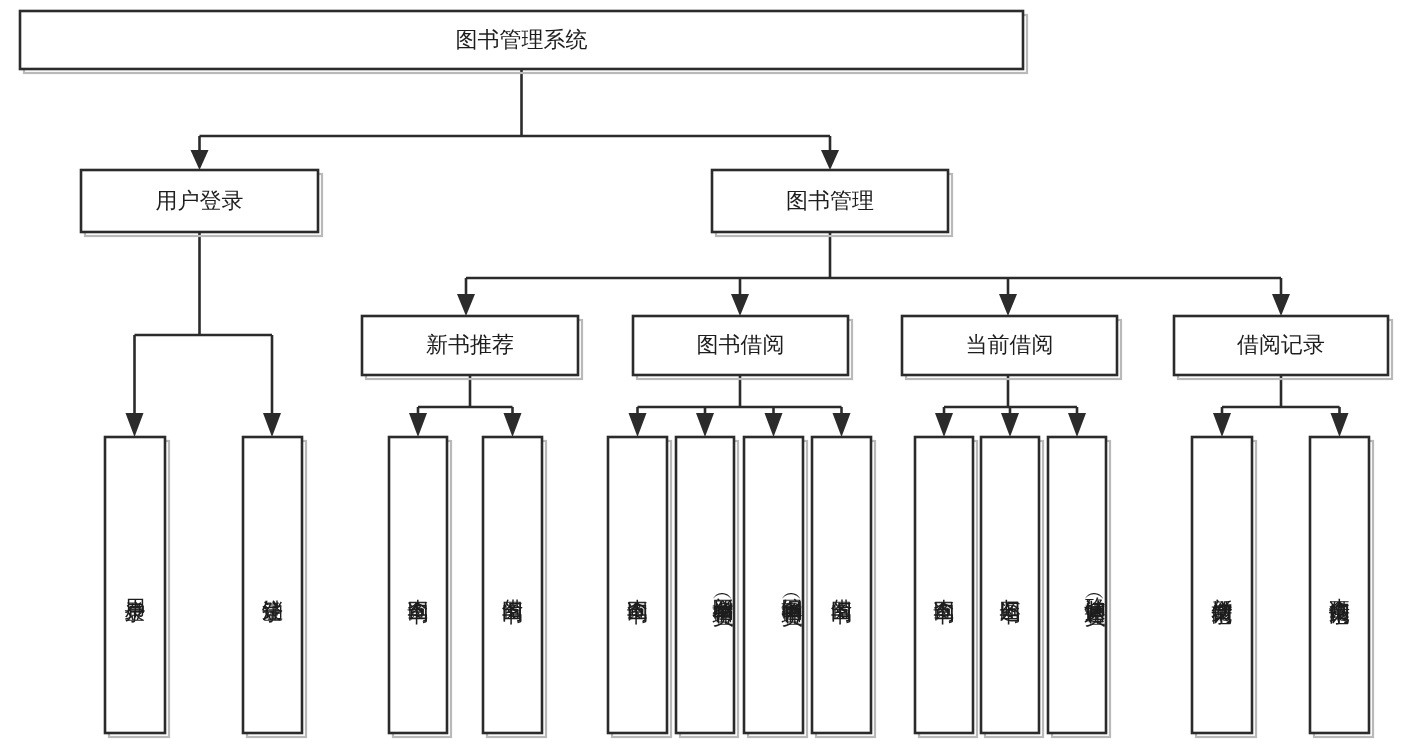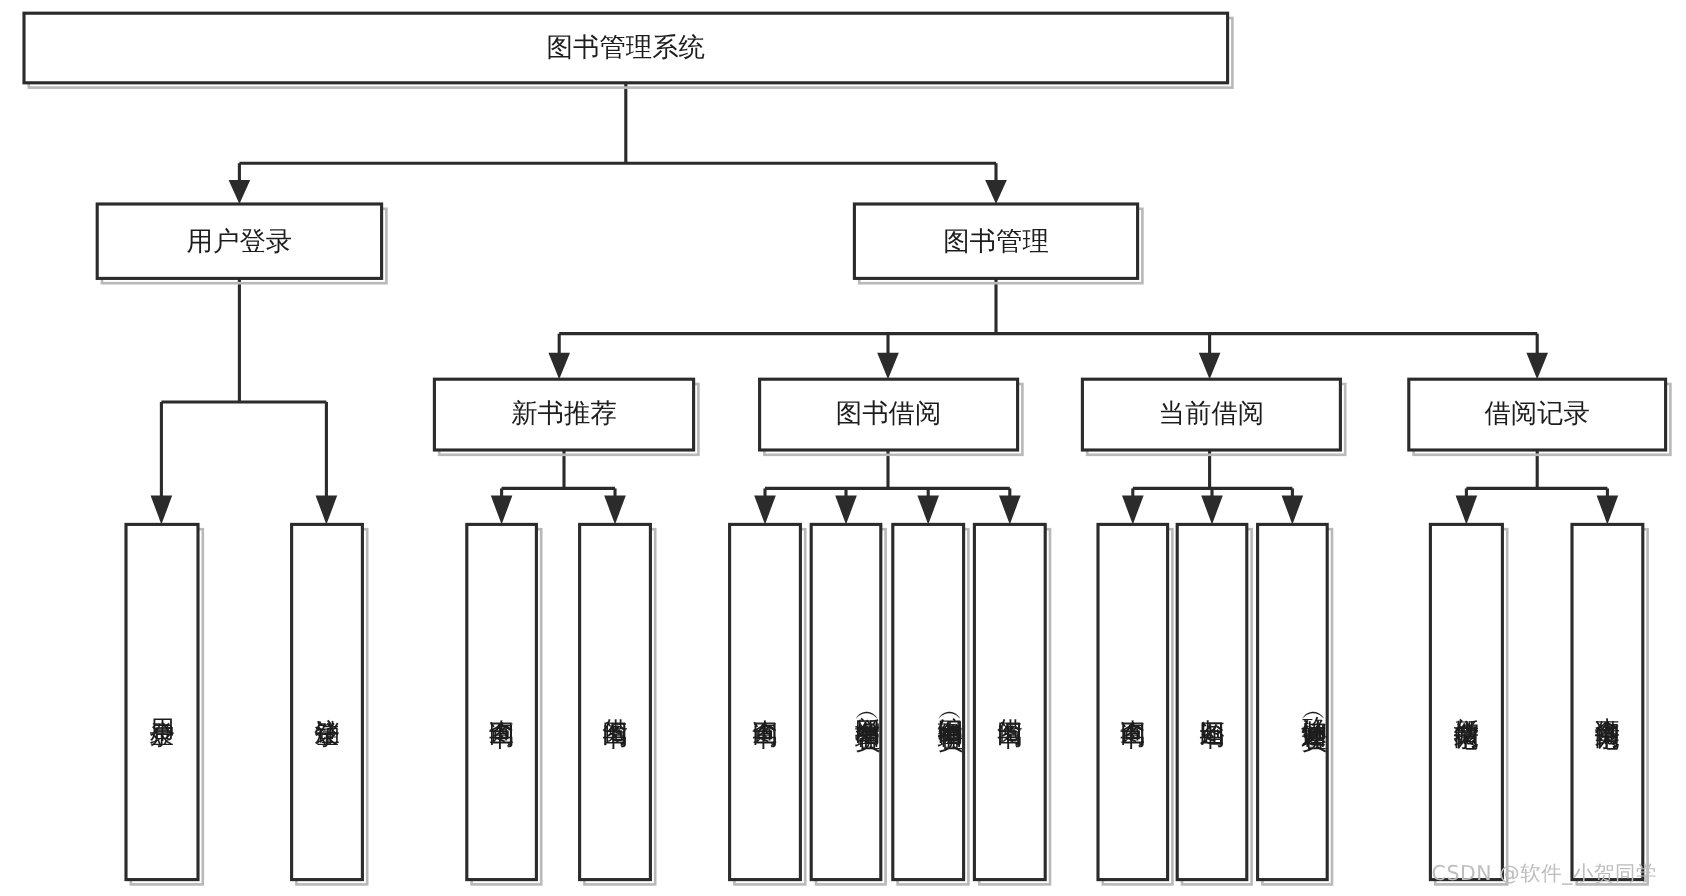--- a/index.html
+++ b/index.html
@@ -269,15 +269,14 @@
     <div class="node-label-v" style="left:676px; top:441px; width:58px; height:292px; display:flex; align-items:flex-start; justify-content:center;">新增图书（管理员）</div>
     <div class="node-label-v" style="left:744px; top:441px; width:59px; height:292px; display:flex; align-items:flex-start; justify-content:center;">编辑图书（管理员）</div>
     <div class="node-label-v" style="left:812px; top:437px; width:59px; height:296px; display:flex; align-items:center; justify-content:center;">借阅图书</div>
     <div class="node-label-v" style="left:915px; top:437px; width:58px; height:296px; display:flex; align-items:center; justify-content:center;">查询图书</div>
     <div class="node-label-v" style="left:981px; top:437px; width:58px; height:296px; display:flex; align-items:center; justify-content:center;">归还图书</div>
     <div class="node-label-v" style="left:1048px; top:441px; width:58px; height:292px; display:flex; align-items:flex-start; justify-content:center;">确认归还（管理员）</div>
     <div class="node-label-v" style="left:1192px; top:437px; width:60px; height:296px; display:flex; align-items:center; justify-content:center;">新增借阅记录</div>
     <div class="node-label-v" style="left:1310px; top:437px; width:59px; height:296px; display:flex; align-items:center; justify-content:center;">查询借阅记录</div>
   </div>
 
-  <div class="watermark">CSDN @软件_小贺同学</div>
 
 </div>
 
 </body></html>

